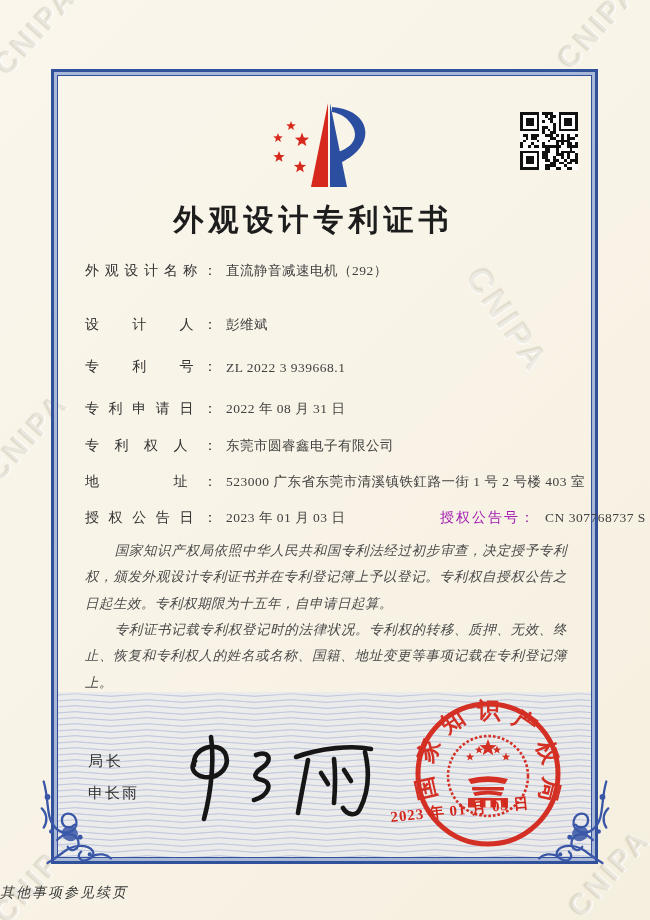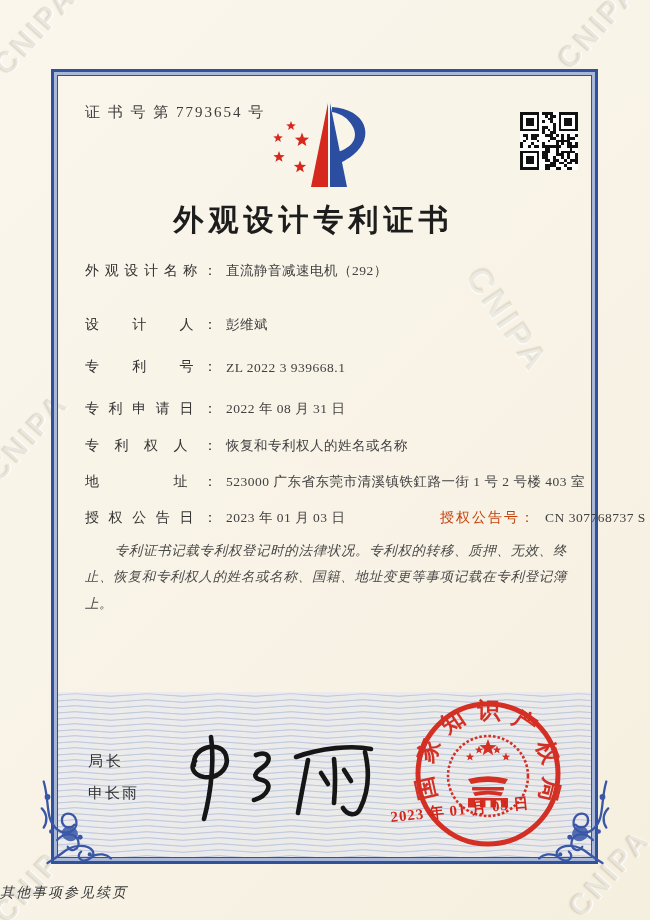--- a/index.html
+++ b/index.html
@@ -54,21 +54,21 @@
     text-align:center;font-size:30px;font-weight:600;letter-spacing:5px;color:#1d1d1d;
   }
 
   .fields{position:absolute;left:0;top:0;width:650px;z-index:5;}
   .frow{position:absolute;left:85px;white-space:nowrap;font-size:14px;color:#3b3b3b;}
   .flabel{
     display:inline-flex;justify-content:space-between;width:132px;
     vertical-align:bottom;color:#333;
   }
   .fvalue{margin-left:9px;font-size:13.5px;color:#414141;letter-spacing:0.5px;}
-  .flabel2{letter-spacing:2px;color:#c2410c;}
+  .flabel2{letter-spacing:2px;color:#a21caf;}
   .grant-no-cell{position:absolute;left:355px;top:0;white-space:nowrap;}
 
   .paras{
     position:absolute;left:85px;top:538px;width:482px;z-index:5;
     font-size:13.5px;line-height:1.95;color:#4a4a4a;font-style:italic;
     letter-spacing:0.5px;text-align:justify;
   }
   .paras p{margin:0;text-indent:2.2em;}
 
   .sig-title{position:absolute;left:88px;top:752px;font-size:15px;color:#2e2e2e;letter-spacing:3px;z-index:5;}
@@ -143,21 +143,20 @@
     </g>
     <g fill="#3a57a7">
       <circle cx="12" cy="28" r="3"></circle>
         <circle cx="46" cy="70" r="2.6"></circle>
       <circle cx="56" cy="88" r="2.2"></circle>
         <circle cx="16" cy="64" r="2.4"></circle>
       <path d="M28,70 C23,60 36,54 42,62 C48,70 37,80 28,70 Z" opacity="0.85"></path>
     </g>
   </svg>
 
-  <div class="cert-no">证 书 号 第 7793654 号</div>
 
   <svg class="logo" width="145" height="97" viewBox="0 0 145 97">
     <path d="M76,10 C110,12 120,40 97,58 C88,65 82,67 78,67 L78,56 C95,52 103,42 97,30 C92,21 86,17 76,15 Z" fill="#2b4ea0"></path>
     <polygon points="72,6 72,90 55,90" fill="#d6281c"></polygon>
     <polygon points="74,6 91,90 74,90" fill="#2b4ea0"></polygon>
     <polygon class="star-poly" fill="#d6281c" points="35.00,24.00 36.23,27.30 39.76,27.45 37.00,29.65 37.94,33.05 35.00,31.10 32.06,33.05 33.00,29.65 30.24,27.45 33.77,27.30"></polygon>
     <polygon class="star-poly" fill="#d6281c" points="22.00,36.00 23.23,39.30 26.76,39.45 24.00,41.65 24.94,45.05 22.00,43.10 19.06,45.05 20.00,41.65 17.24,39.45 20.77,39.30"></polygon>
     <polygon class="star-poly" fill="#d6281c" points="46.00,35.50 47.85,40.45 53.13,40.68 49.00,43.97 50.41,49.07 46.00,46.15 41.59,49.07 43.00,43.97 38.87,40.68 44.15,40.45"></polygon>
     <polygon class="star-poly" fill="#d6281c" points="23.00,54.00 24.48,57.96 28.71,58.15 25.40,60.78 26.53,64.85 23.00,62.52 19.47,64.85 20.60,60.78 17.29,58.15 21.52,57.96"></polygon>
     <polygon class="star-poly" fill="#d6281c" points="44.00,63.50 45.60,67.79 50.18,67.99 46.60,70.84 47.82,75.26 44.00,72.73 40.18,75.26 41.40,70.84 37.82,67.99 42.40,67.79"></polygon>
@@ -345,21 +344,21 @@
           <span>：</span>
         </span><span class="fvalue">2022 年 08 月 31 日</span>
     </div>
     <div class="frow" style="top:437px;">
       <span class="flabel justify-chars">
           <span>专</span>
           <span>利</span>
           <span>权</span>
           <span>人</span>
           <span>：</span>
-        </span><span class="fvalue">恢复和专利权人的姓名或名称</span>
+        </span><span class="fvalue">东莞市圆睿鑫电子有限公司</span>
     </div>
     <div class="frow" style="top:473px;">
       <span class="flabel justify-chars">
           <span>地</span>
           <span>　</span>
           <span>　</span>
           <span>址</span>
           <span>：</span>
         </span><span class="fvalue">523000 广东省东莞市清溪镇铁釭路一街 1 号 2 号楼 403 室</span>
     </div>
@@ -370,20 +369,21 @@
             <span>公</span>
             <span>告</span>
             <span>日</span>
             <span>：</span>
           </span><span class="fvalue">2023 年 01 月 03 日</span></span>
       <span class="grant-no-cell"><span class="flabel2">授权公告号：</span><span class="fvalue">CN 307768737 S</span></span>
     </div>
   </div>
 
   <div class="paras">
+    <p>国家知识产权局依照中华人民共和国专利法经过初步审查，决定授予专利权，颁发外观设计专利证书并在专利登记簿上予以登记。专利权自授权公告之日起生效。专利权期限为十五年，自申请日起算。</p>
     <p>专利证书记载专利权登记时的法律状况。专利权的转移、质押、无效、终止、恢复和专利权人的姓名或名称、国籍、地址变更等事项记载在专利登记簿上。</p>
   </div>
 
   <div class="sig-title">局长</div>
   <div class="sig-name">申长雨</div>
   <svg class="sig-hand" width="225" height="95" viewBox="0 0 225 95">
     <g stroke="#161616" stroke-width="4.6" fill="none" stroke-linecap="round" stroke-linejoin="round">
       <path d="M26,32 C24,14 50,8 57,20 C63,33 52,46 36,44 C25,42 22,34 27,28"></path>
       <path d="M43,4 C46,24 44,56 36,86"></path>
       <path d="M88,22 C101,17 105,27 95,34 C86,40 84,45 94,47 C106,50 100,63 86,67"></path>

